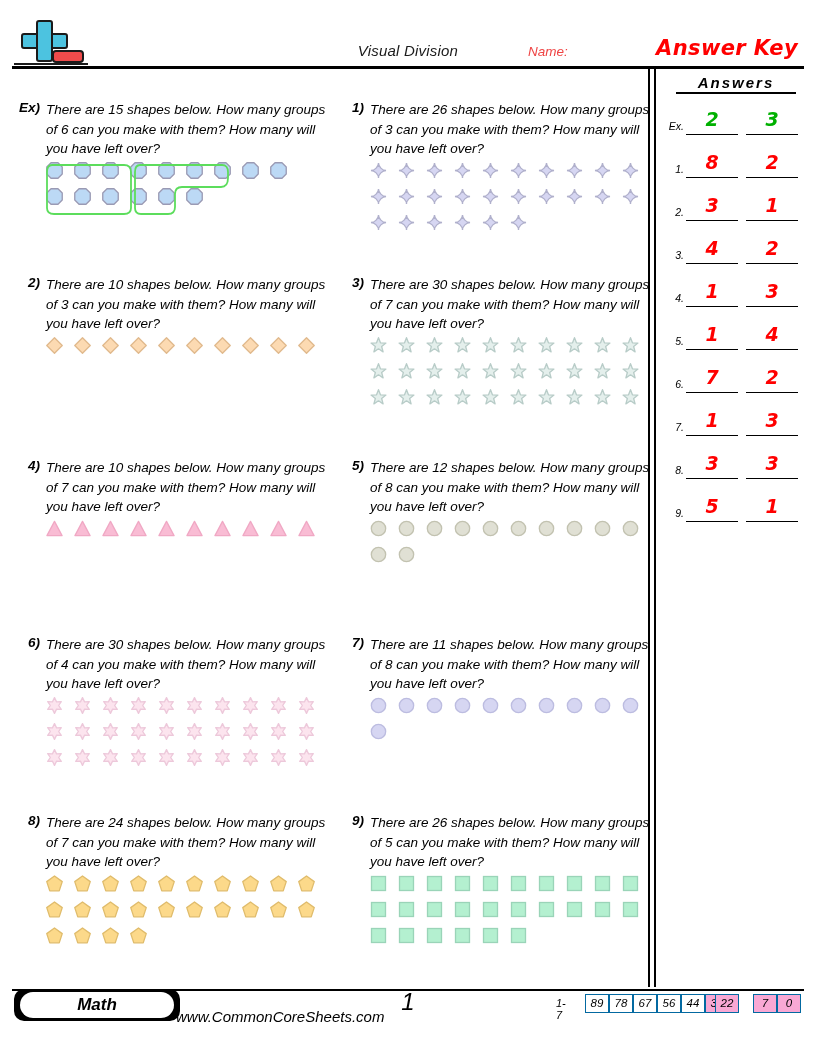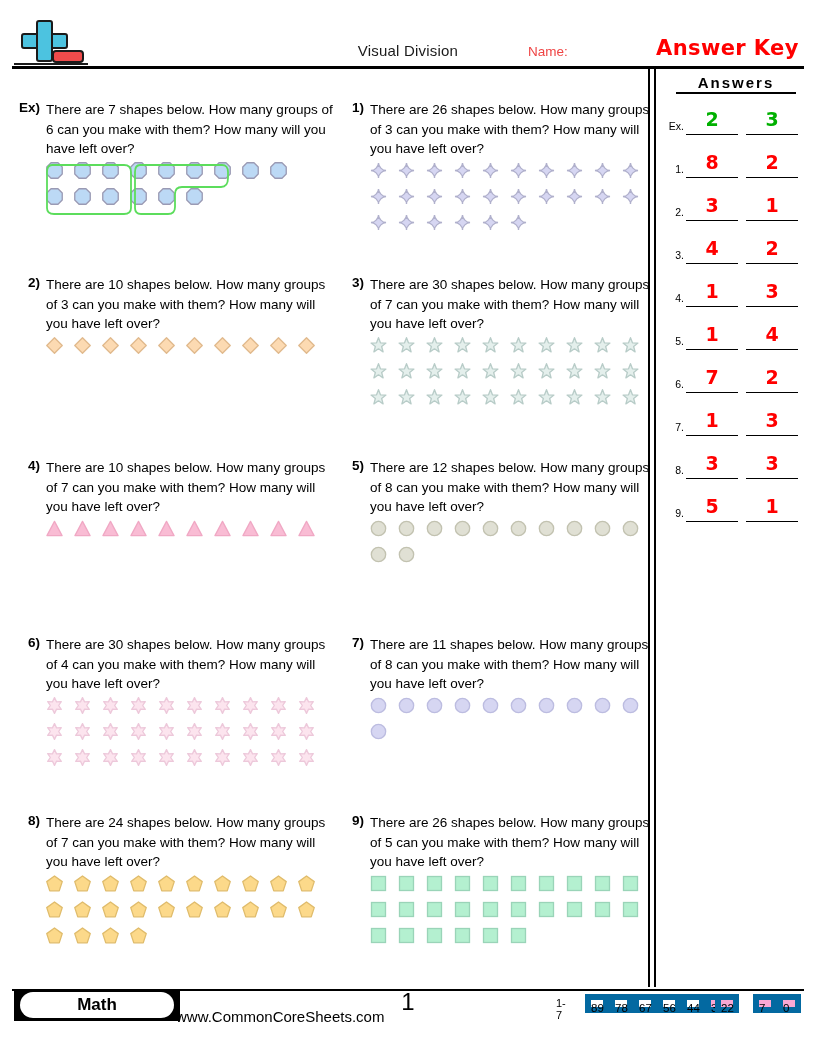--- a/index.html
+++ b/index.html
@@ -7,20 +7,21 @@
     margin: 0; padding: 0;
     width: 816px; height: 1056px;
     background: #ffffff;
     font-family: "Liberation Sans", sans-serif;
     overflow: hidden;
   }
   #page {
     position: relative;
     width: 816px; height: 1056px;
     background: #fff;
+    font-style: italic;
   }
 
   
   #header {
     position: absolute; left: 0; top: 0;
     width: 816px; height: 68px;
   }
   #logo {
     position: absolute; left: 14px; top: 20px;
     width: 74px; height: 44px;
@@ -144,21 +145,21 @@
   }
 
   
   #footer { position: absolute; left: 0; top: 988px; width: 816px; height: 68px; }
   #footer-rule {
     position: absolute; left: 12px; top: 1px; width: 792px; height: 2px; background: #000;
   }
   #math-pill {
     position: absolute; left: 14px; top: 1px;
     width: 166px; height: 32px;
-    background: #000; border-radius: 0;
+    background: #000; border-radius: 10px;
   }
   #math-pill .inner {
     position: absolute; left: 6px; top: 3px;
     width: 154px; height: 26px;
     background: #fff; border-radius: 13px;
     text-align: center; line-height: 26px;
     font-size: 17px; font-weight: bold; color: #000;
   }
   #site-url {
     position: absolute; left: 176px; top: 20px;
@@ -172,22 +173,22 @@
     position: absolute; left: 556px; top: 6px;
     height: 19px;
   }
   #score-range {
     position: absolute; left: 0; top: 3px;
     font-size: 11px; color: #000;
   }
   .score-box {
     position: absolute; top: 0;
     width: 24px; height: 19px;
-    border: 6px solid #0369a1;
-    font-size: 11.5px; line-height: 17px;
+    border: 1px solid #0369a1;
+    font-size: 11.5px; text-align: center; line-height: 17px;
     color: #000; background: #fff;
     margin-left: -1px;
   }
   .score-box.tinted { background: #f9a8d4; }
 </style>
 </head>
 <body>
 
 <div id="page">
 
@@ -259,21 +260,21 @@
           <div class="ans-num">9.</div>
           <div class="ans-cell c1" style="color: rgb(255, 0, 0);">5</div>
           <div class="ans-cell c2" style="color: rgb(255, 0, 0);">1</div>
         </div>
       </div>
   </div>
 
   <div id="questions">
       <div class="q" style="left: 14px; top: 100px; width: 320px;">
         <div class="q-num">Ex)</div>
-        <div class="q-text">There are 7 shapes below. How many groups of 6 can you make with them? How many will you have left over?</div>
+        <div class="q-text">There are 15 shapes below. How many groups of 6 can you make with them? How many will you have left over?</div>
         <div class="shapes" style="top: 62px;">
           <div class="srow"><span class="shape"><svg viewBox="0 0 18 18" xmlns="http://www.w3.org/2000/svg">
                 <polygon points="5.3,0.8 12.7,0.8 17.2,5.3 17.2,12.7 12.7,17.2 5.3,17.2 0.8,12.7 0.8,5.3" fill="#bcd9f5" stroke="#9a9ab4" stroke-width="1.4" stroke-linejoin="round"></polygon>
               </svg></span><span class="shape"><svg viewBox="0 0 18 18" xmlns="http://www.w3.org/2000/svg">
                 <polygon points="5.3,0.8 12.7,0.8 17.2,5.3 17.2,12.7 12.7,17.2 5.3,17.2 0.8,12.7 0.8,5.3" fill="#bcd9f5" stroke="#9a9ab4" stroke-width="1.4" stroke-linejoin="round"></polygon>
               </svg></span><span class="shape"><svg viewBox="0 0 18 18" xmlns="http://www.w3.org/2000/svg">
                 <polygon points="5.3,0.8 12.7,0.8 17.2,5.3 17.2,12.7 12.7,17.2 5.3,17.2 0.8,12.7 0.8,5.3" fill="#bcd9f5" stroke="#9a9ab4" stroke-width="1.4" stroke-linejoin="round"></polygon>
               </svg></span><span class="shape"><svg viewBox="0 0 18 18" xmlns="http://www.w3.org/2000/svg">
                 <polygon points="5.3,0.8 12.7,0.8 17.2,5.3 17.2,12.7 12.7,17.2 5.3,17.2 0.8,12.7 0.8,5.3" fill="#bcd9f5" stroke="#9a9ab4" stroke-width="1.4" stroke-linejoin="round"></polygon>
               </svg></span><span class="shape"><svg viewBox="0 0 18 18" xmlns="http://www.w3.org/2000/svg">

